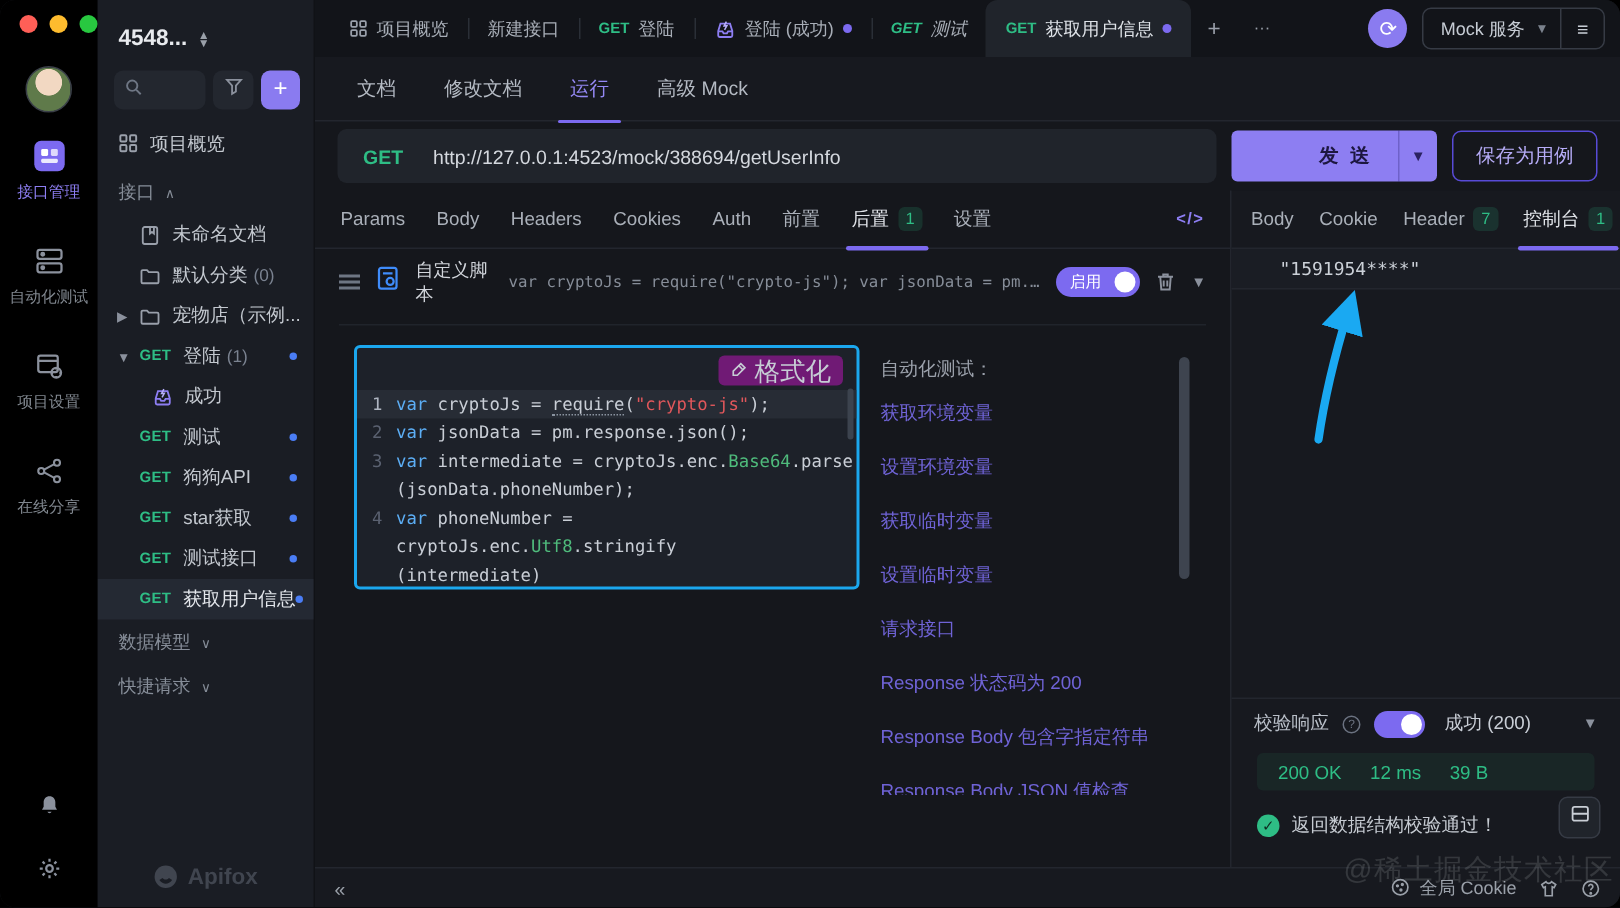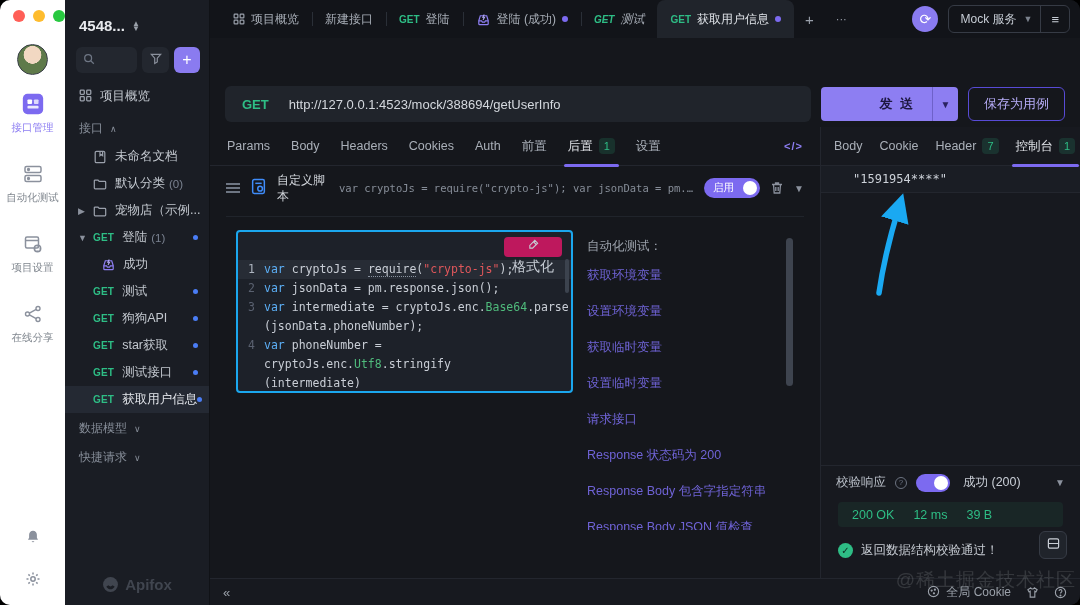--- a/index.html
+++ b/index.html
@@ -1,21 +1,21 @@
 <!DOCTYPE html>
 <html><head>
 <meta charset="utf-8">
 <style>
   html,body{margin:0;padding:0;background:#000;}
   *{box-sizing:border-box;}
   body{font-family:"Liberation Sans",sans-serif;-webkit-font-smoothing:antialiased;}
   .window{position:relative;width:1080px;height:605px;background:#15171c;border-radius:10px;overflow:hidden;}
 
   
-  .rail{position:absolute;left:0;top:0;width:65px;height:100%;background:#ffffff;z-index:3;}
+  .rail{position:absolute;left:0;top:0;width:65px;height:100%;background:#000000;z-index:3;}
   .lights{position:absolute;left:13px;top:10px;display:flex;gap:8px;}
   .light{width:12px;height:12px;border-radius:50%;}
   .avatar{position:absolute;left:17px;top:44px;width:31px;height:31px;border-radius:50%;
     background:radial-gradient(circle at 50% 34%,#f2d8c2 0 36%,#5f7a4a 38% 100%);border:1px solid #3a3f48;}
   .rail-items{position:absolute;left:0;top:92px;width:100%;display:flex;flex-direction:column;gap:27px;}
   .rail-item{display:flex;flex-direction:column;align-items:center;gap:5px;cursor:pointer;}
   .rail-item .lbl{font-size:10.5px;color:#80878f;}
   .rail-item.active .lbl{color:#8d7ef2;}
   .rail-ic{width:24px;height:24px;display:flex;align-items:center;justify-content:center;color:#8b919d;}
   .rail-bottom{position:absolute;left:0;bottom:14px;width:100%;display:flex;flex-direction:column;align-items:center;gap:18px;color:#8b919d;}
@@ -90,21 +90,21 @@
   .script-title{width:52px;font-size:12px;color:#d2d6dc;line-height:1.35;flex:none;}
   .script-preview{flex:1;min-width:0;font-size:10.5px;color:#868d98;font-family:"DejaVu Sans Mono",monospace;white-space:nowrap;overflow:hidden;text-overflow:ellipsis;}
   .enable-pill{width:56px;height:20px;border-radius:10px;background:#7c6af0;display:flex;align-items:center;padding:0 3px;flex:none;cursor:pointer;}
   .enable-text{color:#fff;font-size:10.5px;margin-left:6px;}
   .enable-knob{width:14px;height:14px;border-radius:50%;background:#fff;margin-left:auto;}
   .srow-ic{color:#8b919d;display:flex;align-items:center;cursor:pointer;}
 
   .script-body{display:flex;margin:13px 14px 0 26px;gap:14px;}
   .editor{width:337px;height:163px;border:2px solid #1ba7ee;border-radius:4px;background:#1d2129;position:relative;overflow:hidden;flex:none;}
   .editor-toolbar{display:flex;justify-content:flex-end;padding:5px 9px 3px;}
-  .format-btn{display:flex;align-items:center;gap:5px;background:#be185d;border-radius:4px;height:20px;padding:0 8px;font-size:14px;color:#c6ccd4;cursor:pointer;flex-direction:column;}
+  .format-btn{display:flex;align-items:center;gap:5px;background:#701a75;border-radius:4px;height:20px;padding:0 8px;font-size:17px;color:#c6ccd4;cursor:pointer;}
   .code-line{display:flex;font-family:"DejaVu Sans Mono",monospace;font-size:11.5px;line-height:19px;color:#c9ced6;}
   .code-line.hl{background:#272c35;}
   .gutter{width:26px;text-align:right;padding-right:9px;color:#5a6170;flex:none;}
   .code-line.hl .gutter{color:#aeb5c0;}
   .tok-kw{color:#5caef5;}
   .tok-str{color:#e0575b;}
   .tok-cls{color:#4fbb7c;}
   .tok-u{border-bottom:1px dotted #8a93a0;}
   .ed-scroll{position:absolute;right:2px;top:27px;width:4px;height:34px;background:#3c434e;border-radius:2px;}
 
@@ -394,20 +394,26 @@
             <span class="mock-label">
               <span>Mock 服务</span>
               <span style="font-size:9px;color:#7b828d">▼</span>
             </span>
             <span class="sep"></span>
             <span class="burger">≡</span>
           </div>
         </div>
       </div>
 
+    <div class="doctabs" id="doctabs">
+        <div class="dtab">文档</div>
+        <div class="dtab">修改文档</div>
+        <div class="dtab active">运行</div>
+        <div class="dtab">高级 Mock</div>
+      </div>
 
     <div class="urlrow">
       <div class="urlbox">
         <span class="m-get">GET</span>
         <span class="url-text">http://127.0.0.1:4523/mock/388694/getUserInfo</span>
       </div>
       <div class="send-btn">
         <span class="send-main">发 送</span>
         <span class="send-caret">
             <span>▼</span>

